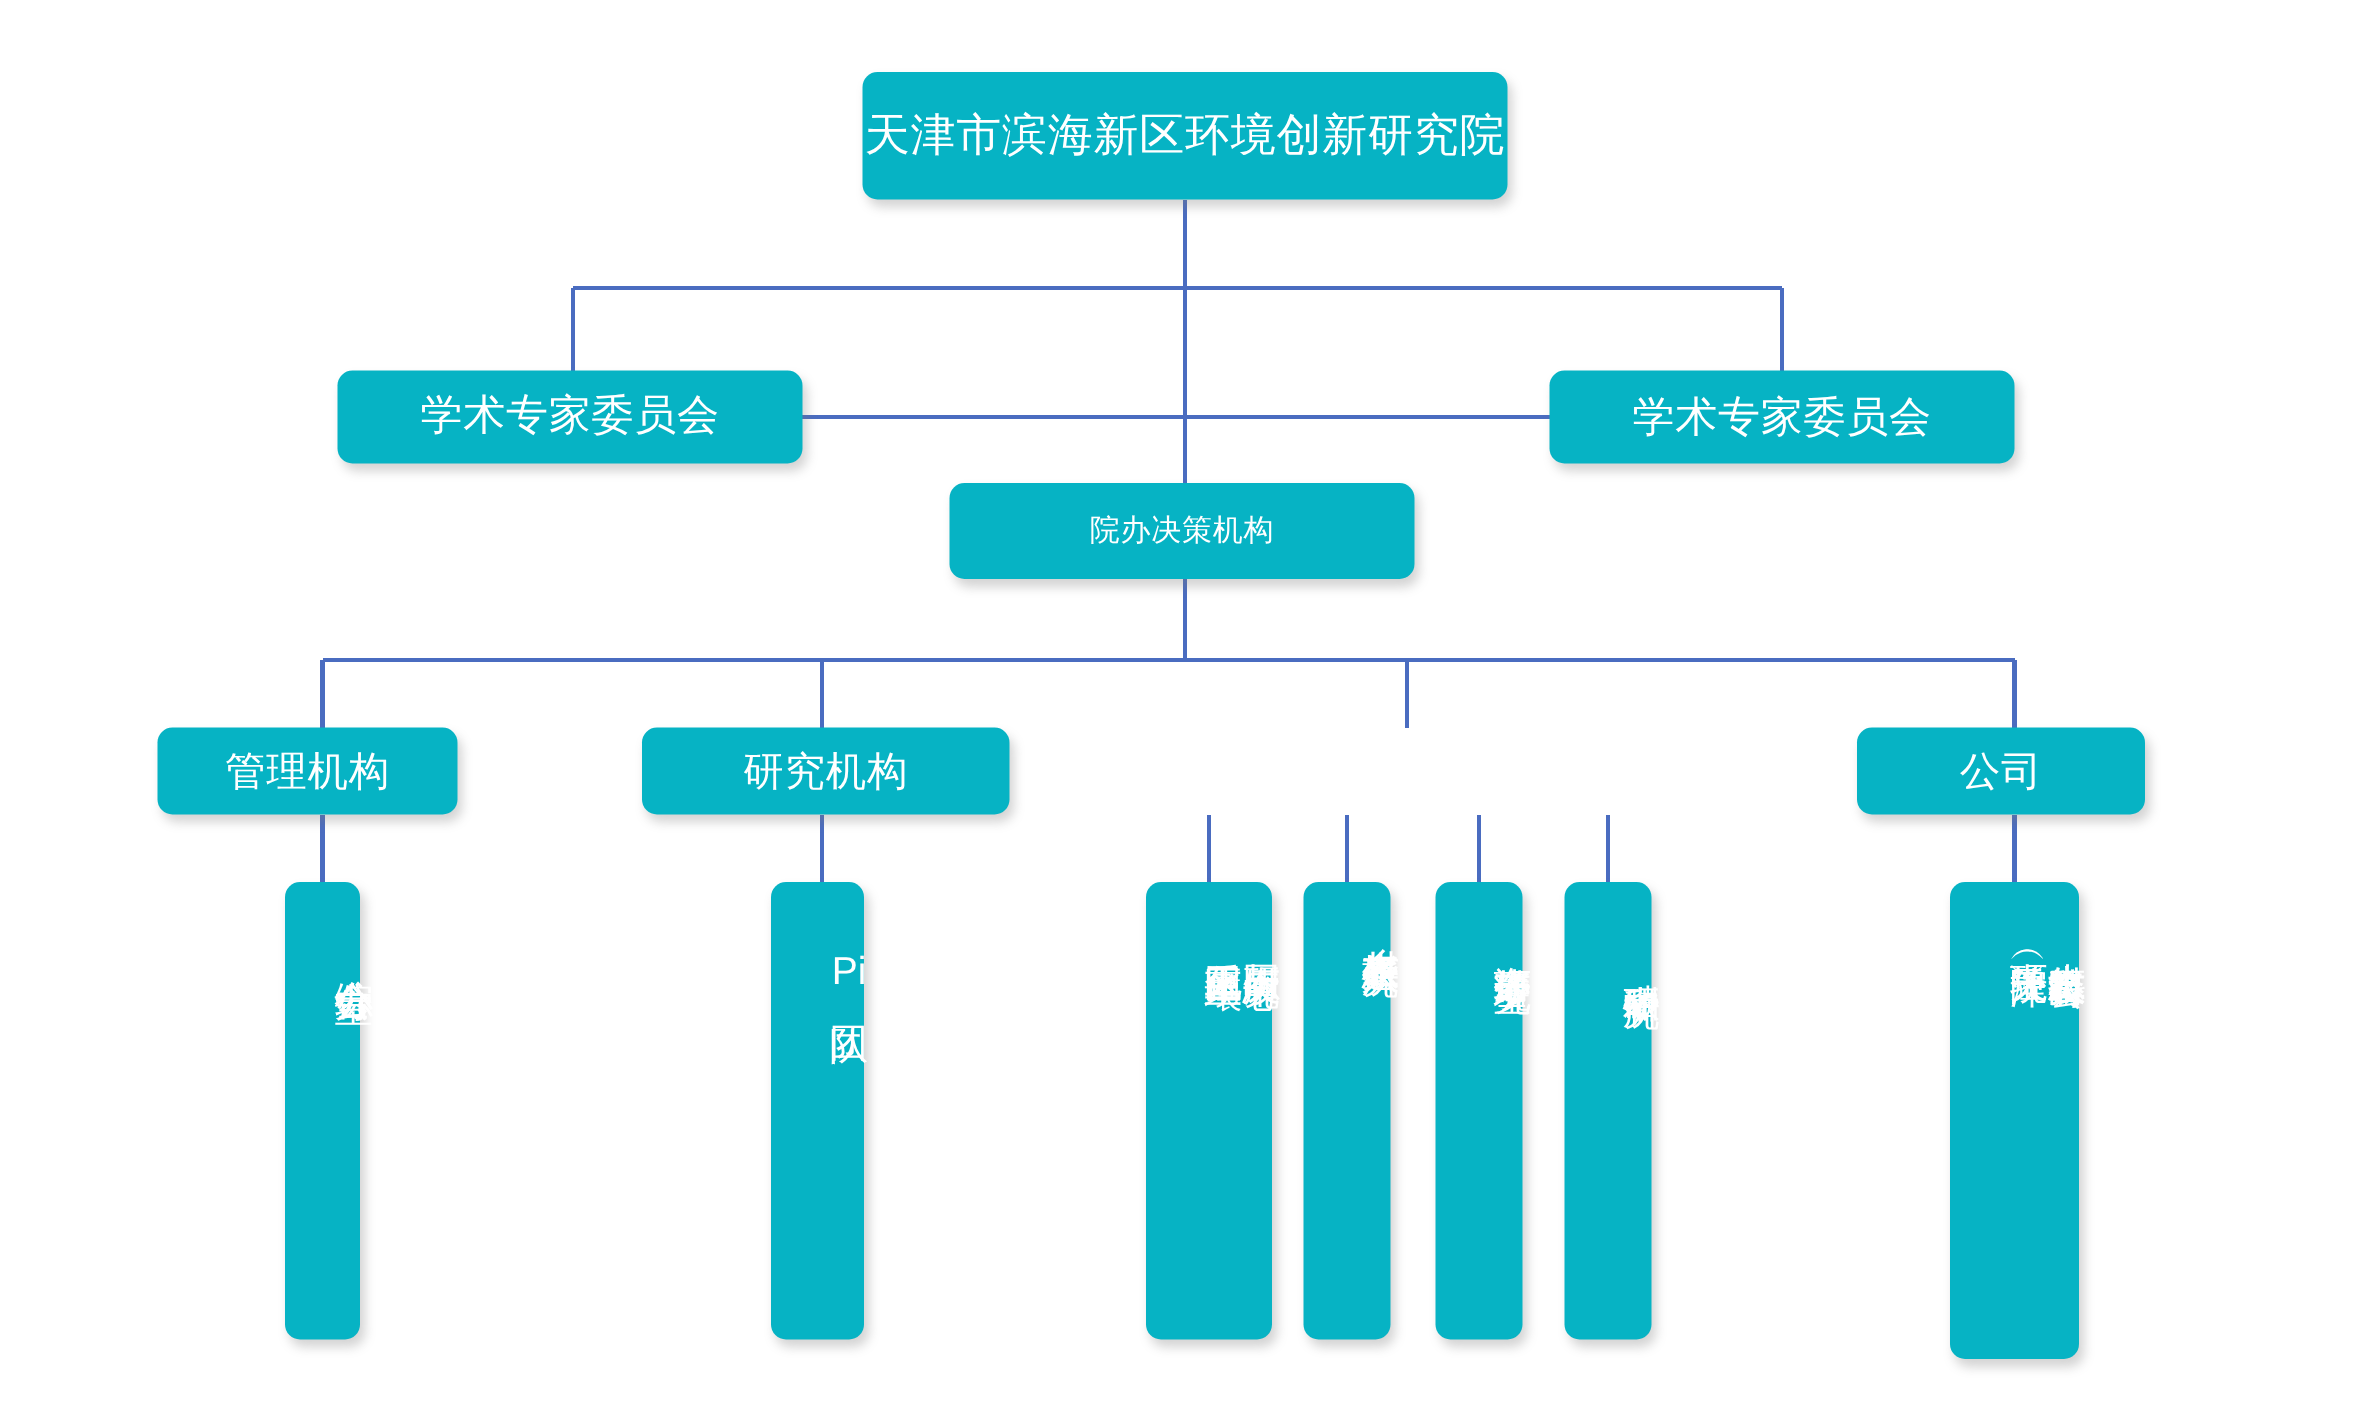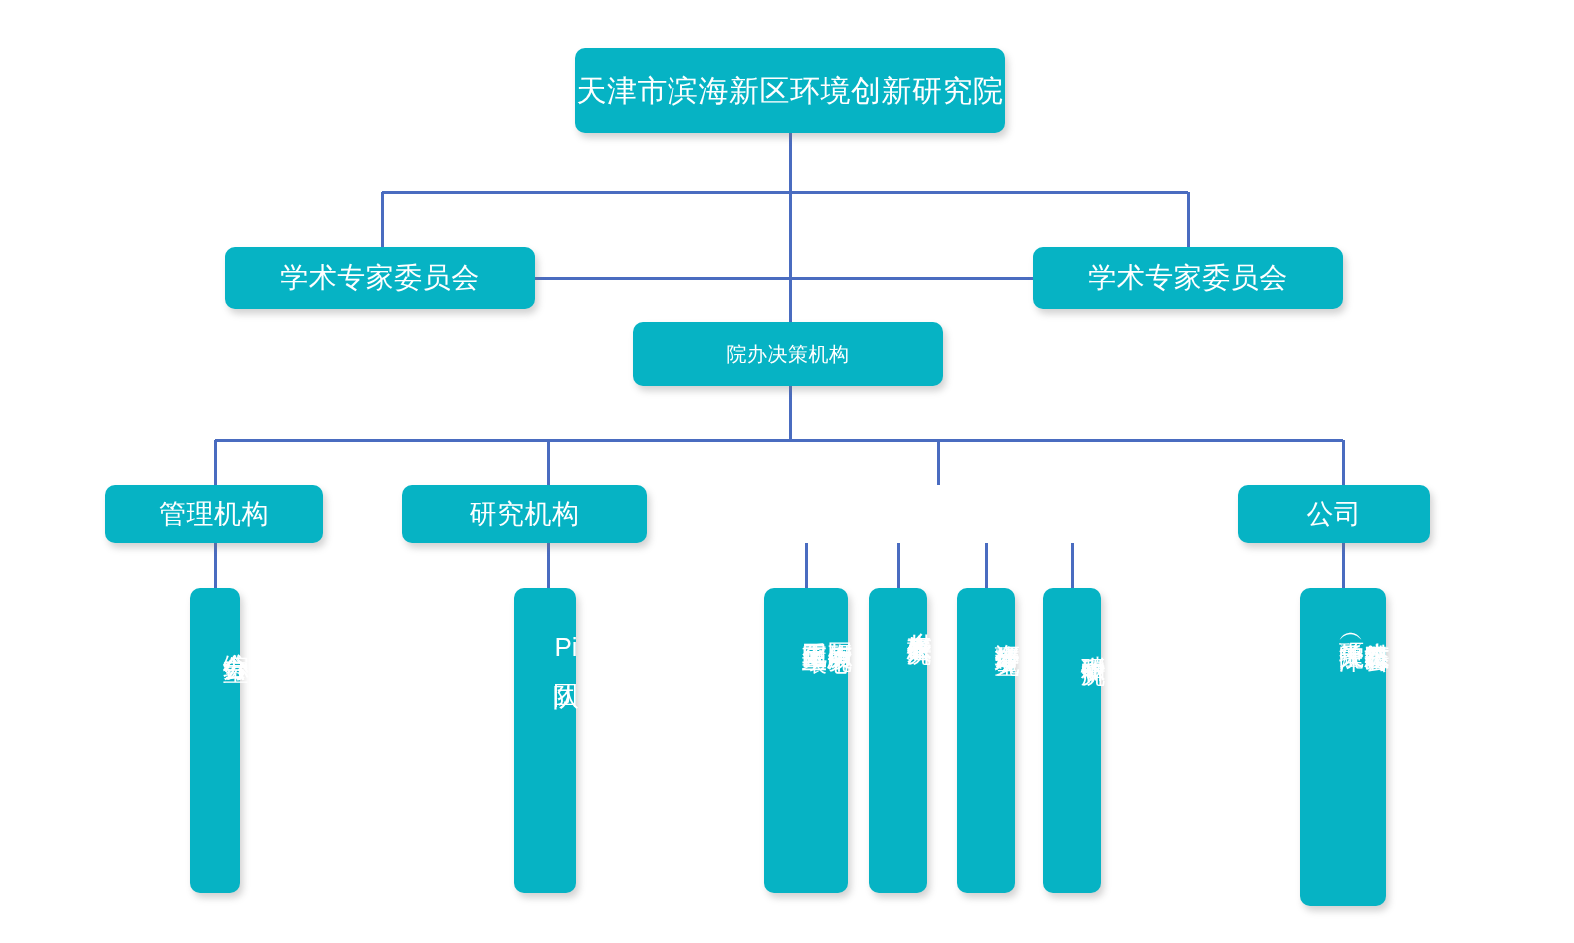--- a/index.html
+++ b/index.html
@@ -132,25 +132,25 @@
   </div>
 
   <div class="node horiz" style="left:1033px; top:247px; width:310px; height:62px; font-size:28px;">
     <span class="node-label">学术专家委员会</span>
   </div>
 
   <div class="node horiz" style="left:633px; top:322px; width:310px; height:64px; font-size:20px;">
     <span class="node-label">院办决策机构</span>
   </div>
 
-  <div class="node horiz" style="left:105px; top:485px; width:218px; height:58px; font-size:27px;">
+  <div class="node horiz" style="left:105px; top:485px; width:200px; height:58px; font-size:27px;">
     <span class="node-label">管理机构</span>
   </div>
 
-  <div class="node horiz" style="left:402px; top:485px; width:245px; height:58px; font-size:27px;">
+  <div class="node horiz" style="left:428px; top:485px; width:245px; height:58px; font-size:27px;">
     <span class="node-label">研究机构</span>
   </div>
 
 
   <div class="node horiz" style="left:1238px; top:485px; width:192px; height:58px; font-size:27px;">
     <span class="node-label">公司</span>
   </div>
 
   <div class="node vert" style="left:190px; top:588px; width:50px; height:305px; font-size:26px;">
     <div class="vcols">

